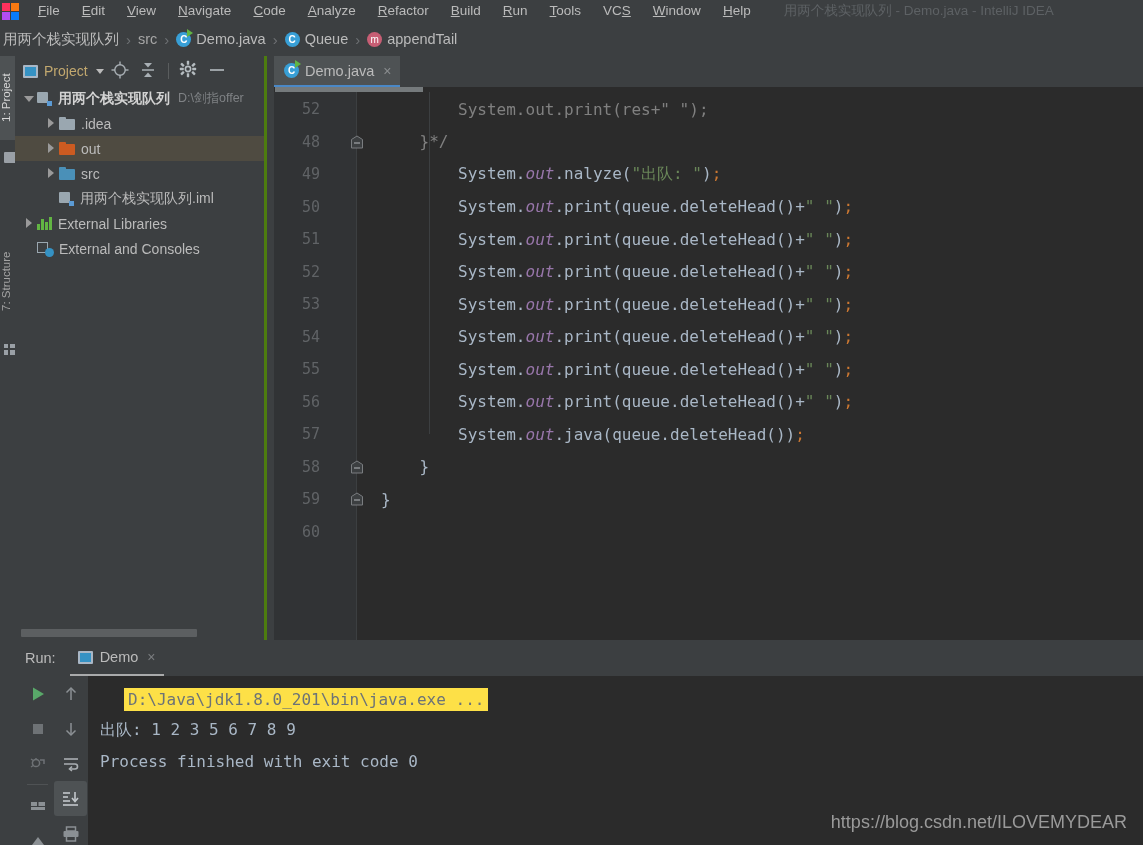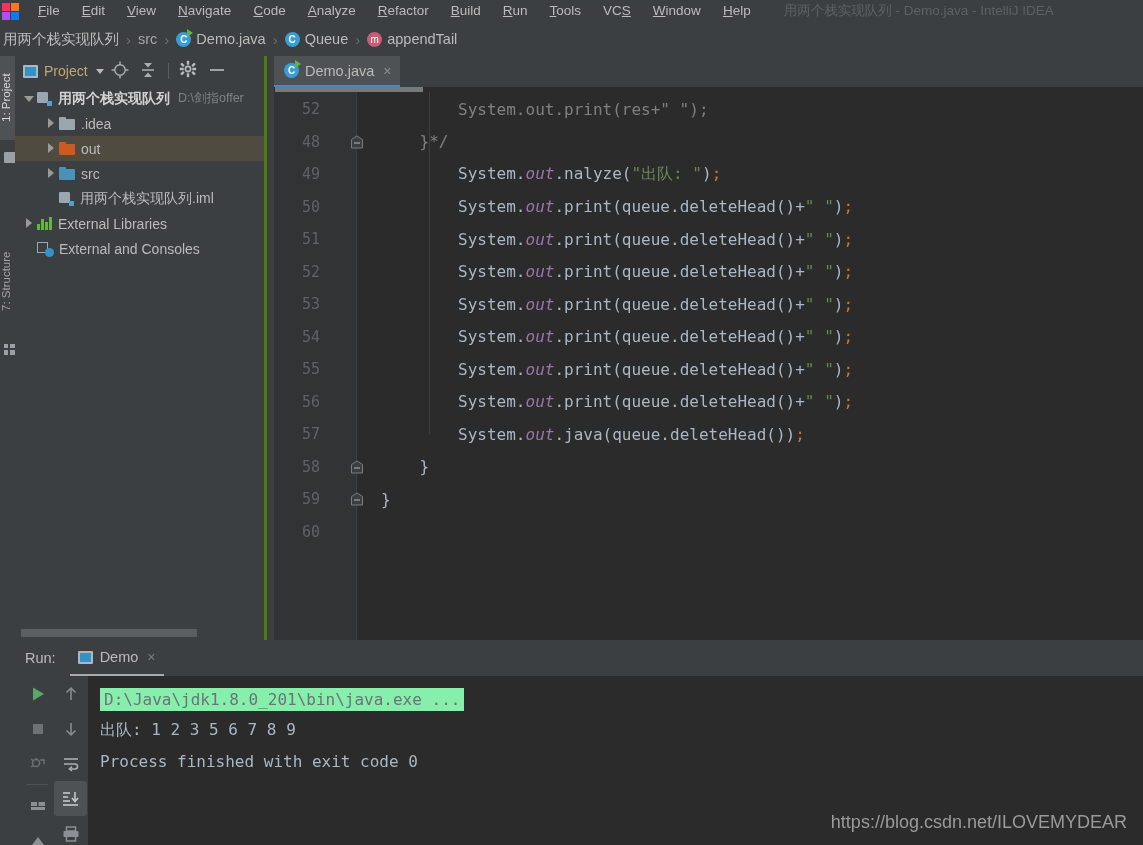--- a/index.html
+++ b/index.html
@@ -182,21 +182,21 @@
   .console-toolbar-b { position:absolute; left:54px; top:36px; width:33px; bottom:0; background:#3c3f41;}
   .cbtn { width:33px; height:35px; display:flex; align-items:center; justify-content:center; cursor:pointer; position:relative;}
   .cbtn.hl { background:#4e5254; border-radius:3px; }
   .cbtn-sep { height:1px; margin:3px 6px; background:#4f5254; }
 
   .console-out {
     position:absolute; left:88px; top:36px; right:0; bottom:0; background:#2b2b2b;
     padding: 8px 0 0 12px; font-family:"DejaVu Sans Mono", monospace; font-size:16px;
   }
   .co-line { height:31px; display:flex; align-items:center; color:#a9b7c6; white-space:pre;}
-  .co-cmd { background:#86efac; color:#6c7377; padding: 2px 4px; }
+  .co-cmd { background:#fde047; color:#6c7377; padding: 2px 4px; margin-left: 24px; }
   .watermark {
     position:absolute; right:16px; bottom:12px; color:#9a9a9a; font-size:18px;
     font-family:"Liberation Sans", sans-serif;
   }
 </style>
 </head>
 <body>
 
 <div id="app">
 

